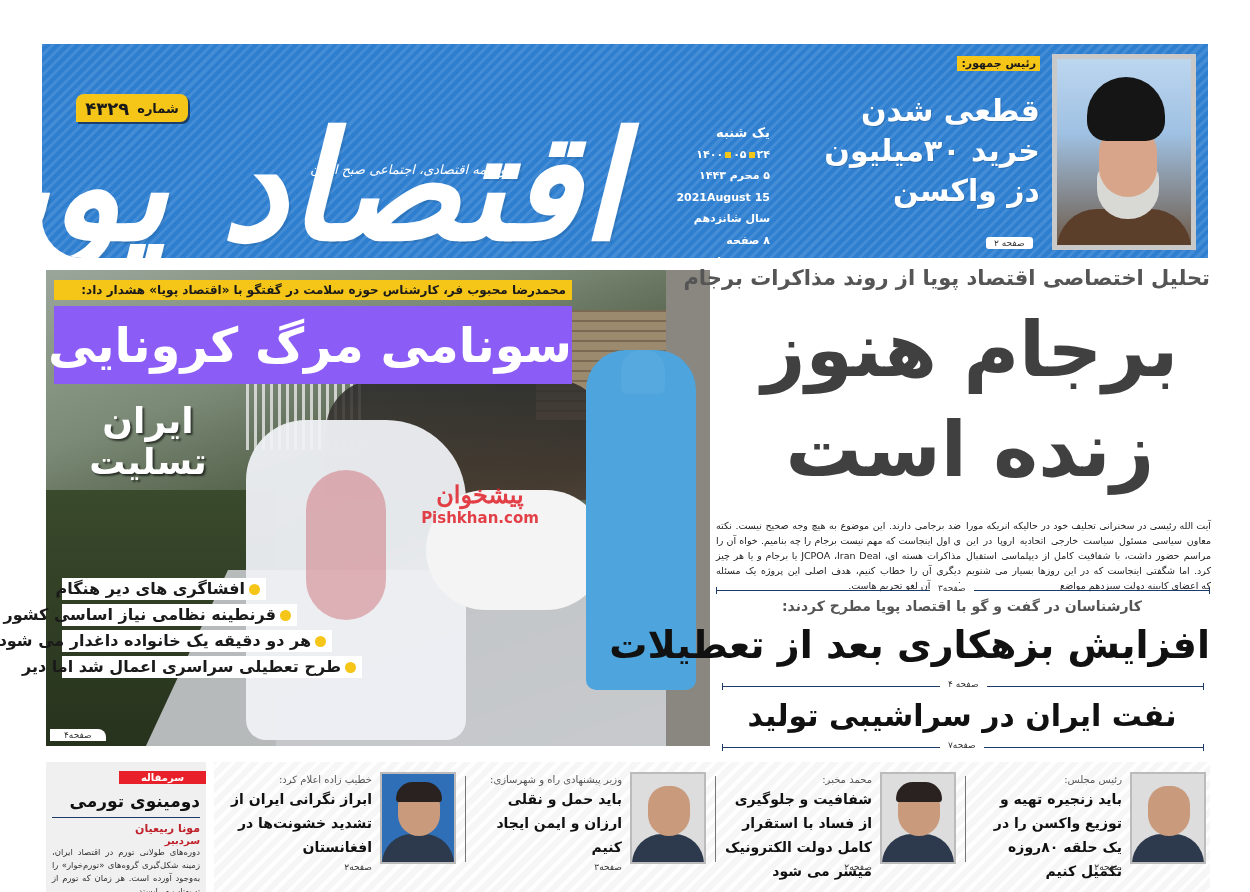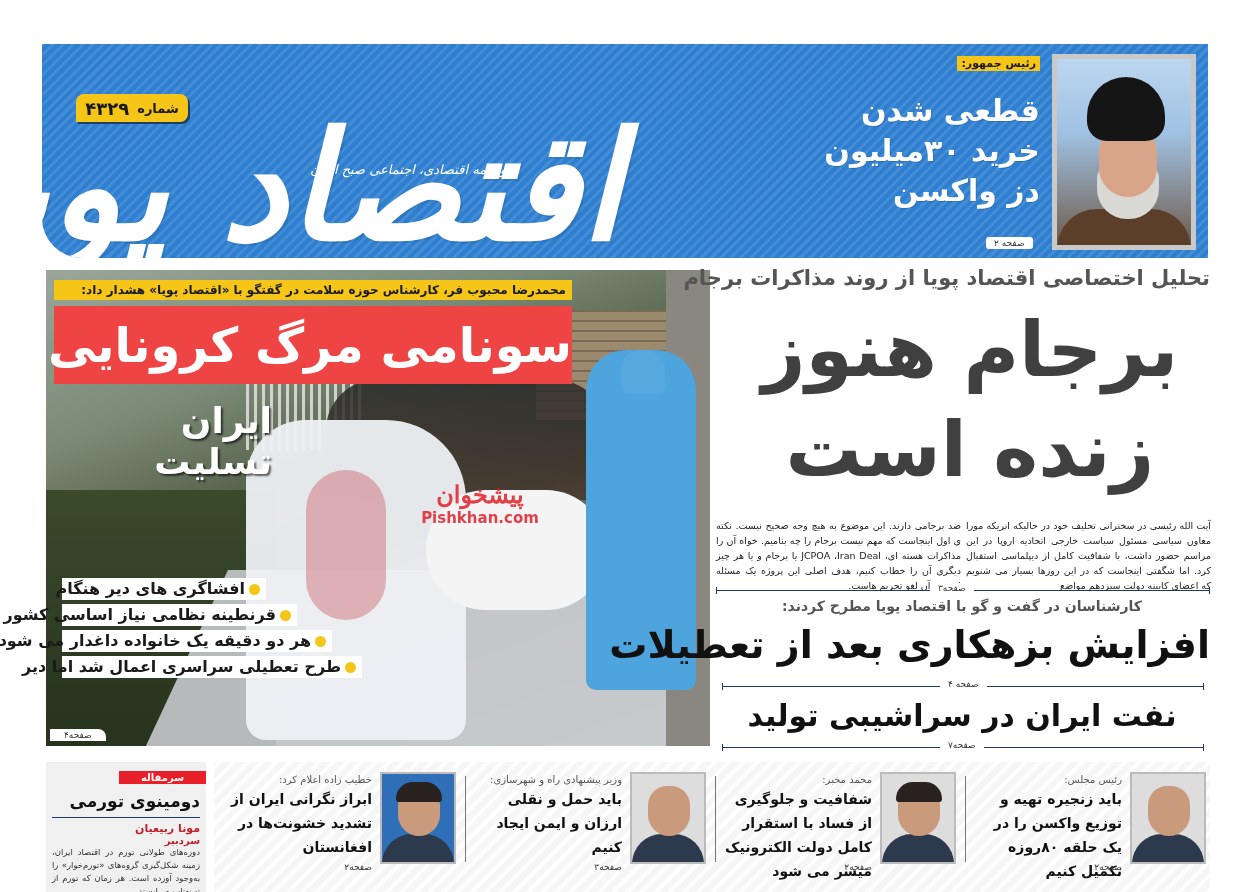--- a/index.html
+++ b/index.html
@@ -78,26 +78,26 @@
   .p-body { position: absolute; left: 380px; top: 220px; width: 180px; height: 120px; background: #f4f4f4; border-radius: 60px; }
   .p-crowd { position: absolute; left: 280px; top: 110px; width: 280px; height: 120px; background: linear-gradient(180deg, #2a2a2a, #4a3a30); border-radius: 50px 50px 0 0; opacity: 0.85; }
 
   .kicker-yellow {
     position: absolute; left: 54px; top: 280px; width: 518px; height: 20px;
     background: #f5c518; color: #1a1a1a; font-size: 12px; font-weight: bold;
     direction: rtl; text-align: right; padding: 0 6px; line-height: 20px; white-space: nowrap; overflow: hidden;
   }
   .red-banner {
     position: absolute; left: 54px; top: 306px; width: 518px; height: 78px;
-    background: #ef4444; color: #ffffff; font-size: 48px; font-weight: bold;
+    background: #8b5cf6; color: #ffffff; font-size: 48px; font-weight: bold;
     direction: rtl; text-align: center; line-height: 78px; white-space: nowrap;
   }
   .condolence {
-    position: absolute; left: 72px; top: 400px; width: 200px; color: #ffffff;
-    font-size: 36px; font-weight: bold; direction: rtl; text-align: right;
+    position: absolute; left: 48px; top: 400px; width: 200px; color: #ffffff;
+    font-size: 36px; font-weight: bold; direction: rtl; text-align: center;
     text-shadow: 2px 2px 2px rgba(0,0,0,0.6);
   }
   .watermark { position: absolute; left: 400px; top: 480px; width: 160px; text-align: center; color: #e0202a; opacity: 0.85; }
   .watermark .fa { font-size: 24px; font-weight: bold; font-family: "DejaVu Serif", serif; direction: rtl; }
   .watermark .en { font-size: 15px; font-weight: bold; }
   .bullet {
     position: absolute; background: #ffffff; color: #1a1a1a; font-size: 16px; font-weight: bold;
     height: 22px; line-height: 22px; padding: 0 6px; white-space: nowrap; direction: rtl;
     display: flex; align-items: center; gap: 4px;
   }
@@ -149,20 +149,31 @@
 <body>
 
 <div class="masthead">
   <div class="issue-badge">
     <span class="lbl">شماره</span>
     <span class="num">۴۳۲۹</span>
   </div>
   <div class="logo">اقتصاد پویا</div>
   <div class="tagline">روزنامه اقتصادی، اجتماعی صبح ایران</div>
 
+  <div class="dateblock">
+    <div class="weekday">یک شنبه</div>
+    <div>
+      <span>۲۴</span><span class="sq"></span><span>۰۵</span><span class="sq"></span><span>۱۴۰۰</span>
+    </div>
+    <div>۵ محرم ۱۴۴۳</div>
+    <div style="direction:ltr;text-align:right;">2021August 15</div>
+    <div>سال شانزدهم</div>
+    <div>۸ صفحه</div>
+    <div>۲۰۰۰ تومان</div>
+  </div>
 
   <div class="pres-story" style="left:758px;top:8px;">
     <span class="pres-kicker">رئیس جمهور:</span>
     <div class="pres-headline">قطعی شدن خرید ۳۰میلیون دز واکسن</div>
   </div>
   <div class="pres-page" style="left:944px;top:193px;">صفحه ۲</div>
   <div class="pres-photo" style="left:1010px;top:10px;">
     <div class="inner">
       <div class="robe"></div>
       <div class="beard"></div>

